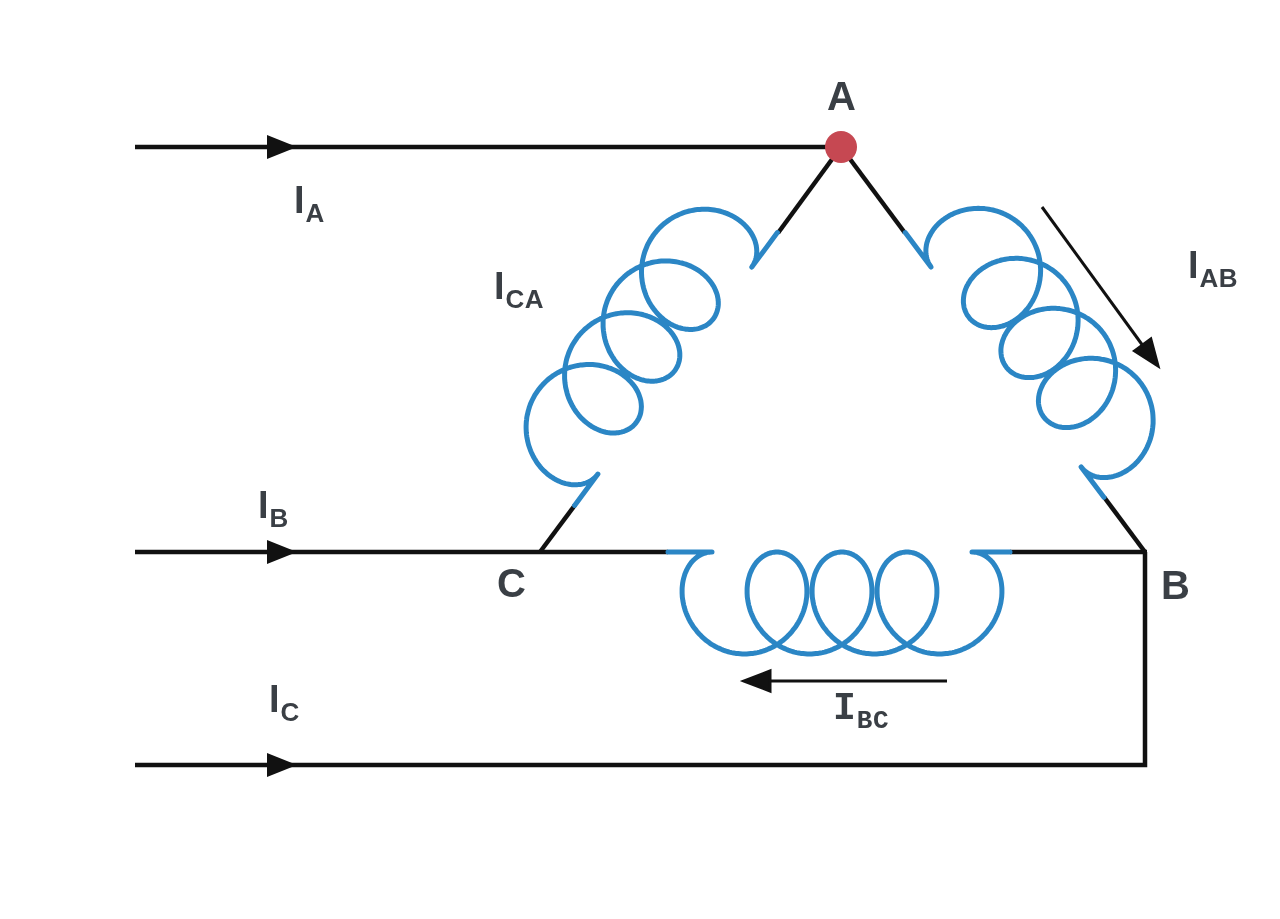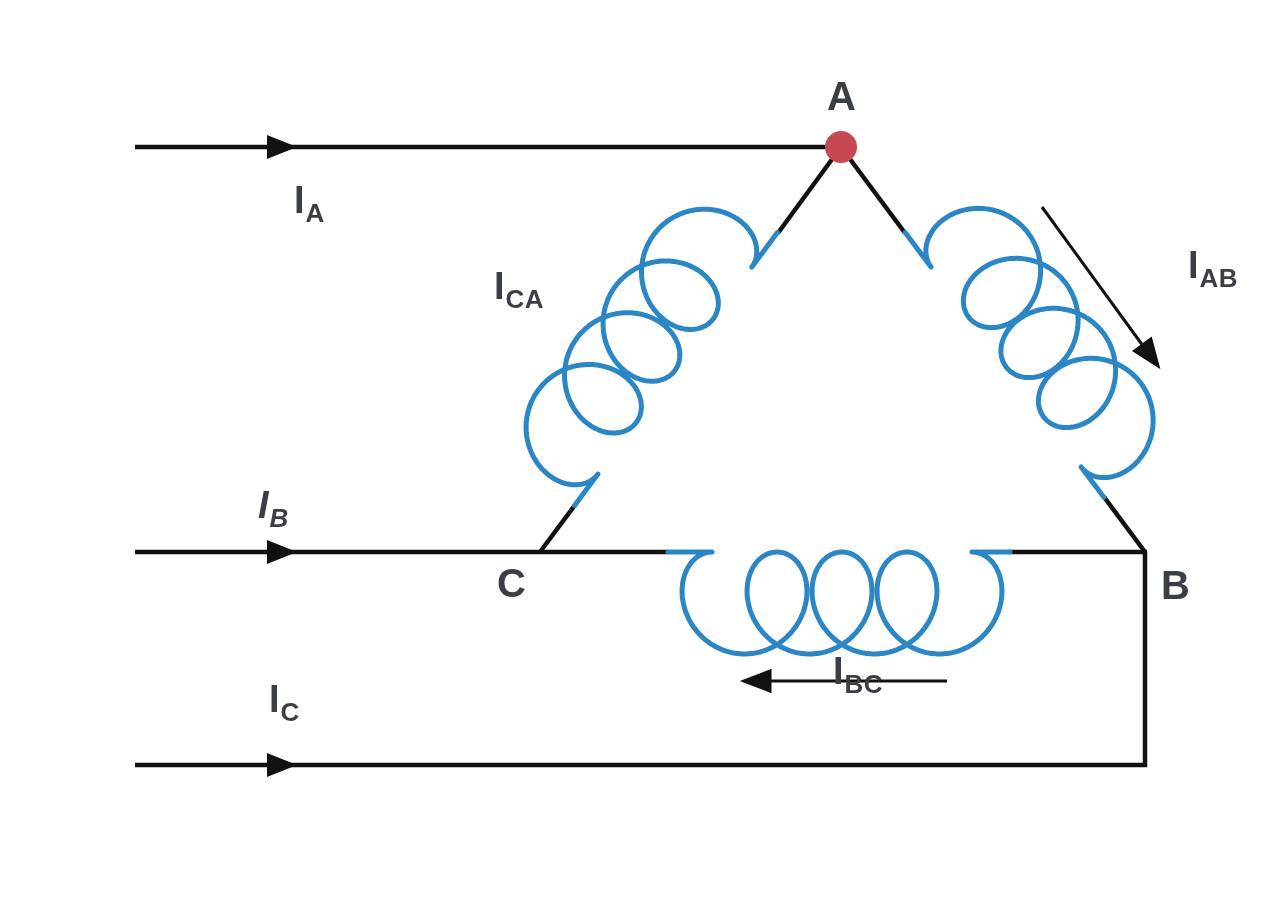--- a/index.html
+++ b/index.html
@@ -69,29 +69,29 @@
     <circle id="node-a-dot" cx="841" cy="147" r="16" fill="#c64852"></circle>
   </svg>
 
   <div class="lbl node-lbl" style="left:827px; top:76px;"><span>A</span></div>
   <div class="lbl node-lbl" style="left:1161px;top:565px;"><span>B</span></div>
   <div class="lbl node-lbl" style="left:497px; top:563px;"><span>C</span></div>
 
   <div class="lbl" style="left:258px;top:181px;margin-left:36px;">
     <span>I</span><span class="sub">A</span>
   </div>
-  <div class="lbl" style="left:258px;top:486px;font-style:italic;">
+  <div class="lbl" style="left:258px;top:486px;">
     <span>I</span><span class="sub">B</span>
   </div>
   <div class="lbl" style="left:258px;top:680px;margin-left:11px;">
     <span>I</span><span class="sub">C</span>
   </div>
 
   <div class="lbl" style="left:494px;top:256px;margin-top:11px;">
     <span>I</span><span class="sub">CA</span>
   </div>
   <div class="lbl" style="left:1188px;top:246px;">
     <span>I</span><span class="sub">AB</span>
   </div>
-  <div class="lbl" style="left:833px;top:652px;">
+  <div class="lbl" style="left:833px;top:690px;font-family:Liberation Mono, monospace;">
     <span>I</span><span class="sub">BC</span>
   </div>
 </div>
 
 </body></html>

